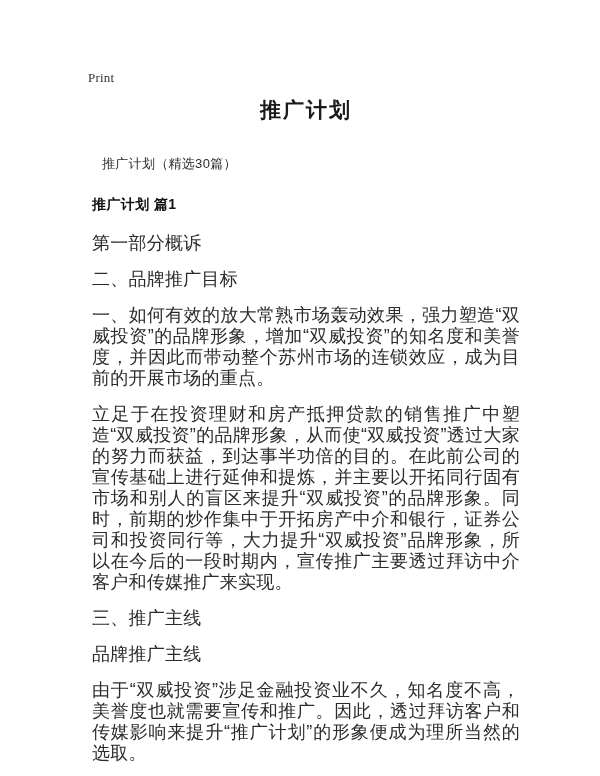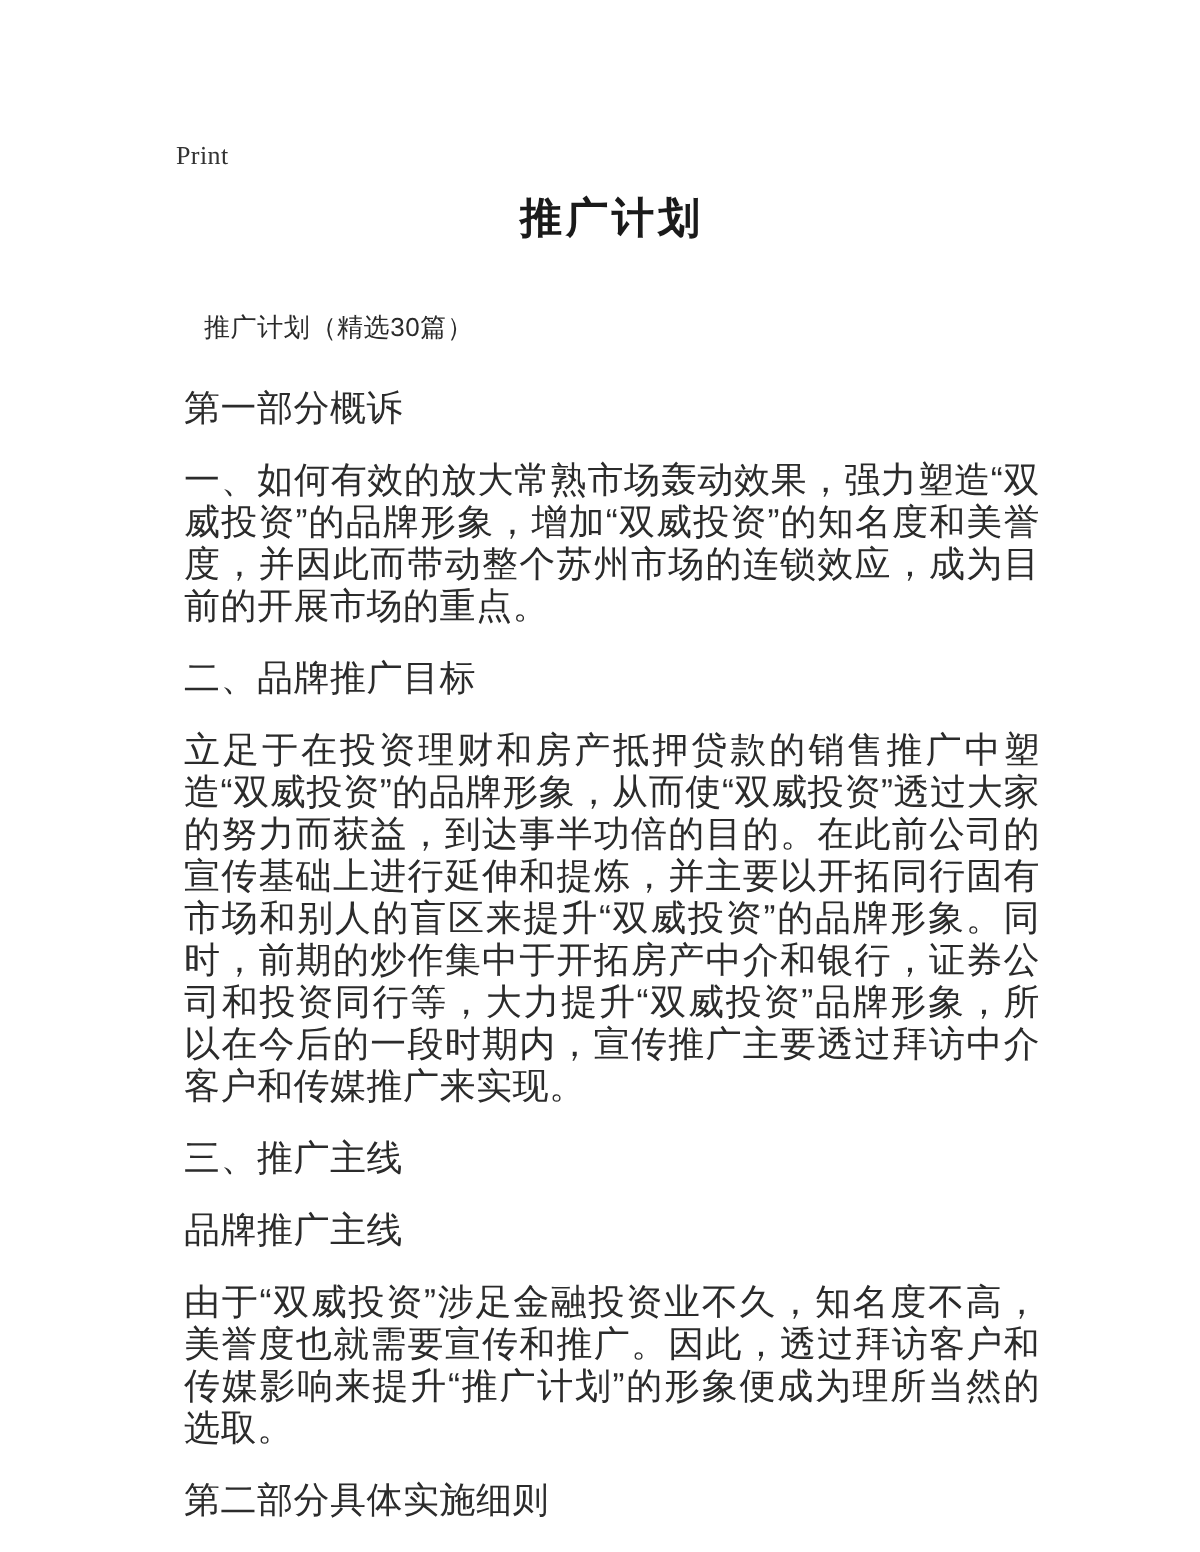--- a/index.html
+++ b/index.html
@@ -82,24 +82,25 @@
 <div class="page">
 
   <a class="print-link">Print</a>
 
   <div class="content">
 
     <h1 class="doc-title">推广计划</h1>
 
     <p class="subtitle">推广计划（精选30篇）</p>
 
+    <h2 class="section-heading">推广计划 篇1</h2>
 
     <p class="para">第一部分概诉</p>
+    <p class="para">二、品牌推广目标</p>
     <p class="para">一、如何有效的放大常熟市场轰动效果，强力塑造“双威投资”的品牌形象，增加“双威投资”的知名度和美誉度，并因此而带动整个苏州市场的连锁效应，成为目前的开展市场的重点。</p>
-    <p class="para">二、品牌推广目标</p>
     <p class="para">立足于在投资理财和房产抵押贷款的销售推广中塑造“双威投资”的品牌形象，从而使“双威投资”透过大家的努力而获益，到达事半功倍的目的。在此前公司的宣传基础上进行延伸和提炼，并主要以开拓同行固有市场和别人的盲区来提升“双威投资”的品牌形象。同时，前期的炒作集中于开拓房产中介和银行，证券公司和投资同行等，大力提升“双威投资”品牌形象，所以在今后的一段时期内，宣传推广主要透过拜访中介客户和传媒推广来实现。</p>
     <p class="para">三、推广主线</p>
     <p class="para">品牌推广主线</p>
     <p class="para">由于“双威投资”涉足金融投资业不久，知名度不高，美誉度也就需要宣传和推广。因此，透过拜访客户和传媒影响来提升“推广计划”的形象便成为理所当然的选取。</p>
     <p class="para">第二部分具体实施细则</p>
 
   </div>
 </div>
 
 </body></html>

